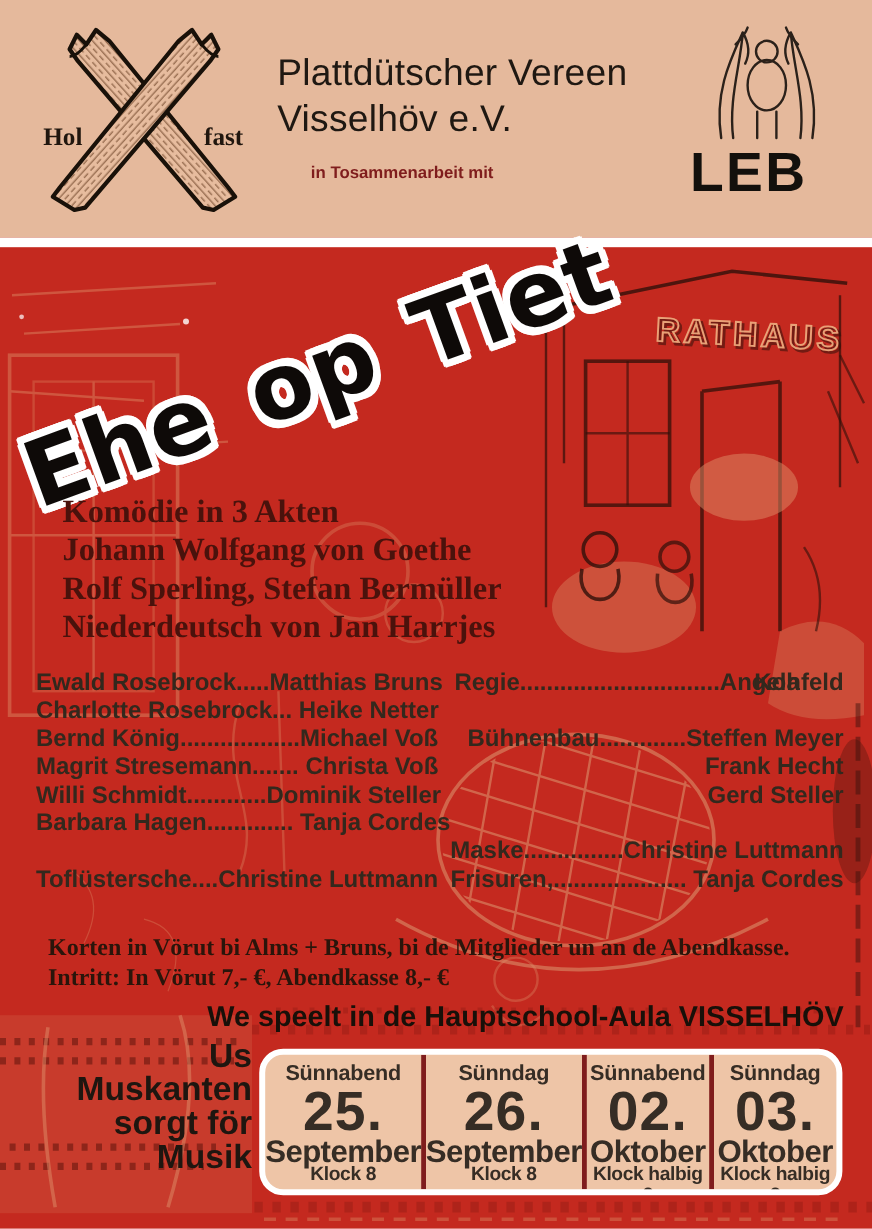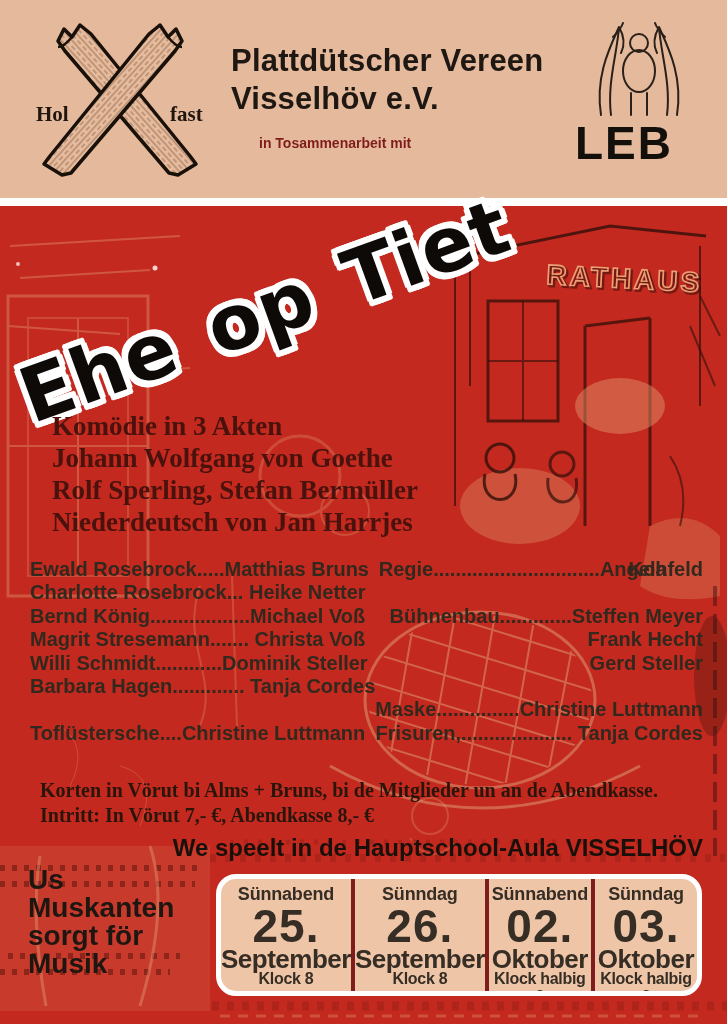--- a/index.html
+++ b/index.html
@@ -4,21 +4,21 @@
 <style>
   *{margin:0;padding:0;box-sizing:border-box}
   html,body{width:727px;height:1024px;font-family:"Liberation Sans",sans-serif;background:#fff}
   .poster{position:relative;width:727px;height:1024px;overflow:hidden;background:#c4291f}
 
   
   .header{position:absolute;top:0;left:0;width:727px;height:198px;background:#e5b99c}
   .holfast{position:absolute;left:20px;top:16px;width:200px;height:164px}
   .logo-word{font-family:"Liberation Serif",serif;font-weight:bold;font-size:21px;fill:#20160e}
   .org{position:absolute;left:231px;top:42px;color:#1f1812}
-  .org-line{font-size:31px;font-weight:bold;line-height:38px;letter-spacing:.2px}
+  .org-line{font-size:31px;font-weight:normal;line-height:38px;letter-spacing:.2px}
   .coop{margin-top:17px;margin-left:28px;font-size:14px;font-weight:600;color:#7f1d1d}
   .leb{position:absolute;left:563px;top:16px;width:152px;height:152px}
   .leb-text{font-family:"Liberation Sans",sans-serif;font-weight:bold;font-size:46px;letter-spacing:2px;fill:#13100c}
 
   .divider{position:absolute;top:198px;left:0;width:727px;height:8px;background:#ffffff}
 
   
   .main{position:absolute;top:206px;left:0;width:727px;height:818px}
   .bg-art{position:absolute;left:0;top:0;width:727px;height:818px;pointer-events:none}
   .rathaus{font-family:"Liberation Sans",sans-serif;font-weight:bold;font-size:28px;letter-spacing:3px}
@@ -38,21 +38,21 @@
   .cast.left{left:30px}
   .cast.right{right:24px;text-align:right}
   .cast-line{height:23.4px}
   .overlap{display:inline-block;margin-left:-38px}
 
   .tickets{position:absolute;left:40px;top:572px;font-family:"Liberation Serif",serif;
     font-weight:bold;font-size:20px;line-height:24.5px;color:#2a150b;white-space:nowrap}
 
   .venue{position:absolute;right:24px;top:628px;font-size:24px;font-weight:bold;color:#181009;white-space:nowrap}
 
-  .music{position:absolute;left:28px;top:660px;width:182px;text-align:left;
+  .music{position:absolute;left:28px;top:660px;width:182px;text-align:right;
     font-size:28px;font-weight:bold;line-height:28px;color:#1e1610}
 
   .datebox{position:absolute;left:216px;top:668px;width:486px;height:122px;
     background:#eec5a7;border:5px solid #fff;border-radius:20px;display:flex;overflow:hidden}
   .datecol{flex:1;text-align:center;padding-top:5px;color:#362d25;border-right:4px solid #7f1d1d}
   .datecol:last-child{border-right:none}
   .day{font-size:18px;font-weight:bold;line-height:20px;letter-spacing:-.2px}
   .num{font-size:46px;font-weight:bold;line-height:44px;letter-spacing:1px}
   .month{font-size:26px;font-weight:bold;line-height:22px;letter-spacing:-.5px}
   .time{font-size:16px;font-weight:bold;line-height:18px;letter-spacing:-.3px}

